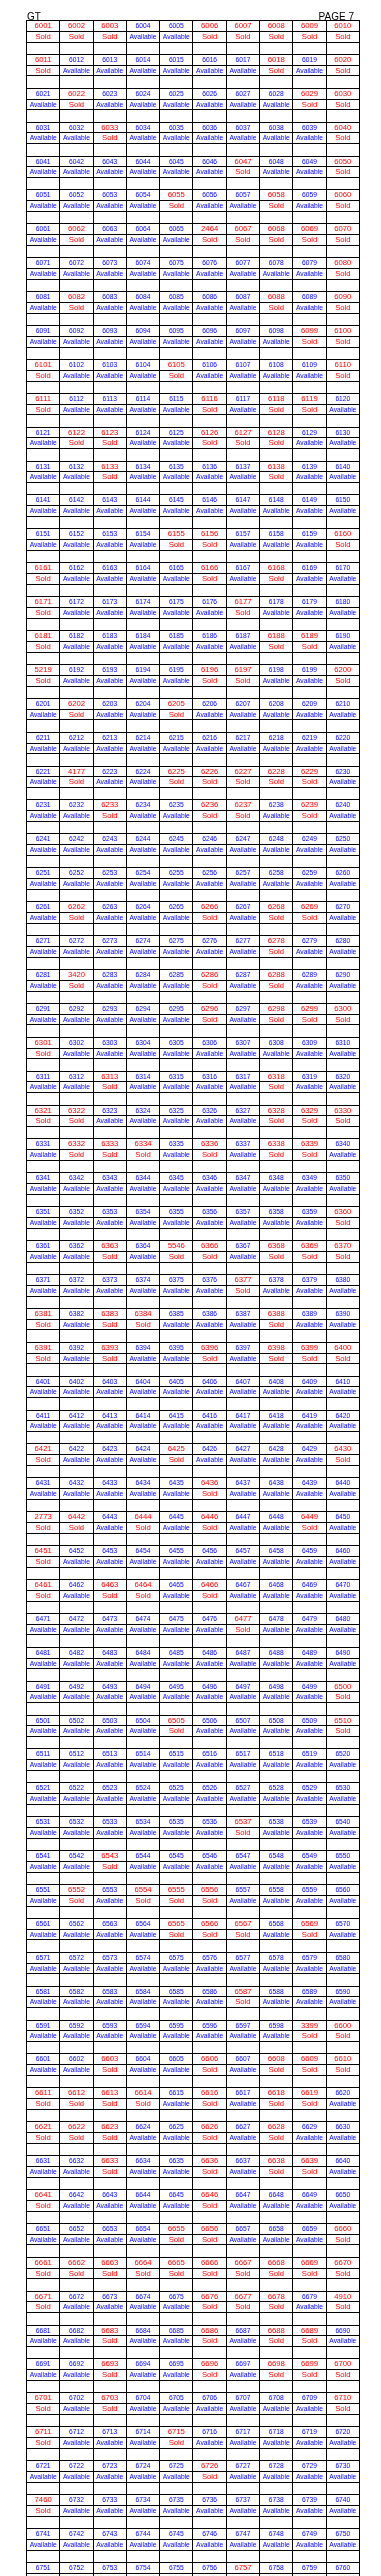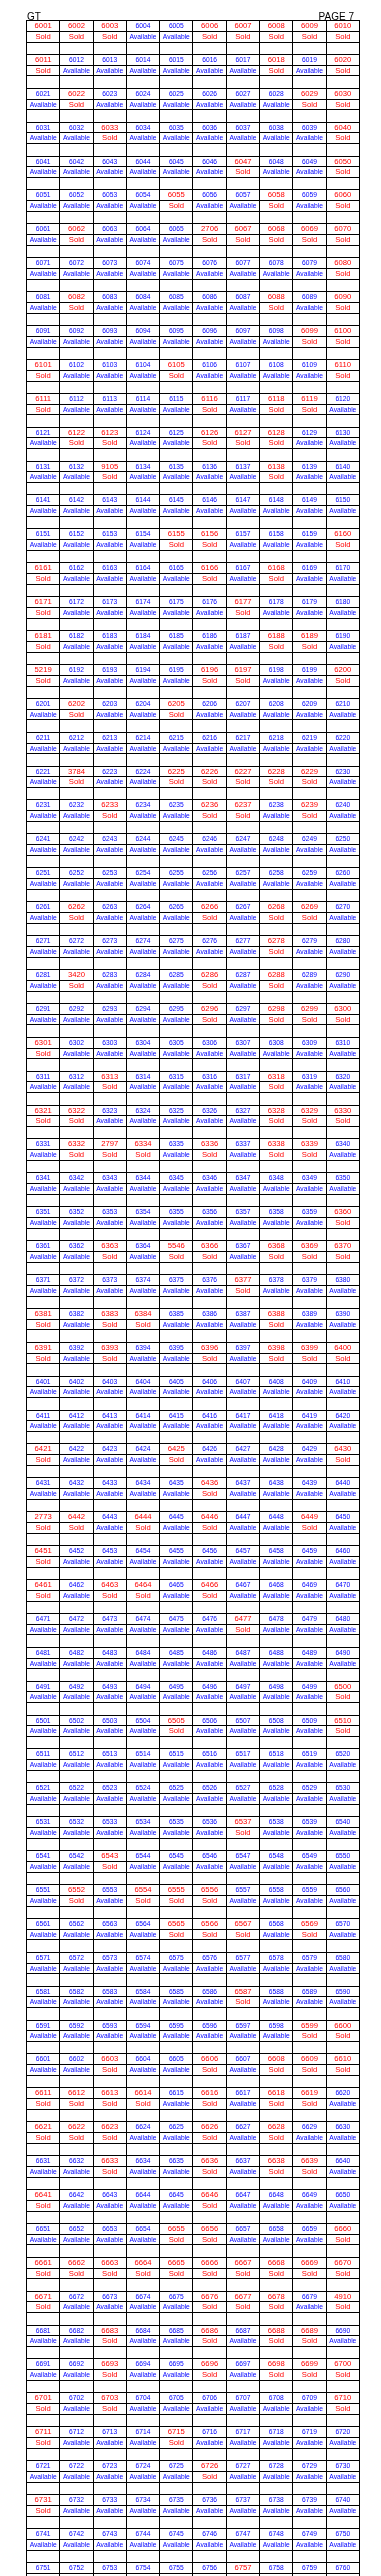--- a/index.html
+++ b/index.html
@@ -271,21 +271,21 @@
         <td></td>
         <td></td>
         <td></td>
       </tr>
       <tr class="num-row">
         <td class="avail">6061</td>
         <td class="sold">6062</td>
         <td class="avail">6063</td>
         <td class="avail">6064</td>
         <td class="avail">6065</td>
-        <td class="sold">2706</td>
+        <td class="sold">2464</td>
         <td class="sold">6067</td>
         <td class="sold">6068</td>
         <td class="sold">6069</td>
         <td class="sold">6070</td>
       </tr>
       <tr class="st-row">
         <td class="avail">Available</td>
         <td class="sold">Sold</td>
         <td class="avail">Available</td>
         <td class="avail">Available</td>
@@ -520,21 +520,21 @@
         <td></td>
         <td></td>
         <td></td>
         <td></td>
         <td></td>
         <td></td>
       </tr>
       <tr class="num-row">
         <td class="avail">6131</td>
         <td class="avail">6132</td>
-        <td class="sold">9105</td>
+        <td class="sold">6133</td>
         <td class="avail">6134</td>
         <td class="avail">6135</td>
         <td class="avail">6136</td>
         <td class="avail">6137</td>
         <td class="sold">6138</td>
         <td class="avail">6139</td>
         <td class="avail">6140</td>
       </tr>
       <tr class="st-row">
         <td class="avail">Available</td>
@@ -843,21 +843,21 @@
         <td></td>
         <td></td>
         <td></td>
         <td></td>
         <td></td>
         <td></td>
         <td></td>
       </tr>
       <tr class="num-row">
         <td class="avail">6221</td>
-        <td class="sold">3784</td>
+        <td class="sold">4177</td>
         <td class="avail">6223</td>
         <td class="avail">6224</td>
         <td class="sold">6225</td>
         <td class="sold">6226</td>
         <td class="sold">6227</td>
         <td class="sold">6228</td>
         <td class="sold">6229</td>
         <td class="avail">6230</td>
       </tr>
       <tr class="st-row">
@@ -1240,21 +1240,21 @@
         <td></td>
         <td></td>
         <td></td>
         <td></td>
         <td></td>
         <td></td>
       </tr>
       <tr class="num-row">
         <td class="avail">6331</td>
         <td class="sold">6332</td>
-        <td class="sold">2797</td>
+        <td class="sold">6333</td>
         <td class="sold">6334</td>
         <td class="avail">6335</td>
         <td class="sold">6336</td>
         <td class="avail">6337</td>
         <td class="sold">6338</td>
         <td class="sold">6339</td>
         <td class="avail">6340</td>
       </tr>
       <tr class="st-row">
         <td class="avail">Available</td>
@@ -2182,21 +2182,21 @@
       </tr>
       <tr class="num-row">
         <td class="avail">6591</td>
         <td class="avail">6592</td>
         <td class="avail">6593</td>
         <td class="avail">6594</td>
         <td class="avail">6595</td>
         <td class="avail">6596</td>
         <td class="avail">6597</td>
         <td class="avail">6598</td>
-        <td class="sold">6599</td>
+        <td class="sold">3399</td>
         <td class="sold">6600</td>
       </tr>
       <tr class="st-row">
         <td class="avail">Available</td>
         <td class="avail">Available</td>
         <td class="avail">Available</td>
         <td class="avail">Available</td>
         <td class="avail">Available</td>
         <td class="avail">Available</td>
         <td class="avail">Available</td>
@@ -2678,21 +2678,21 @@
         <td></td>
         <td></td>
         <td></td>
         <td></td>
         <td></td>
         <td></td>
         <td></td>
         <td></td>
       </tr>
       <tr class="num-row">
-        <td class="sold">6731</td>
+        <td class="sold">7460</td>
         <td class="avail">6732</td>
         <td class="avail">6733</td>
         <td class="avail">6734</td>
         <td class="avail">6735</td>
         <td class="avail">6736</td>
         <td class="avail">6737</td>
         <td class="avail">6738</td>
         <td class="avail">6739</td>
         <td class="avail">6740</td>
       </tr>

